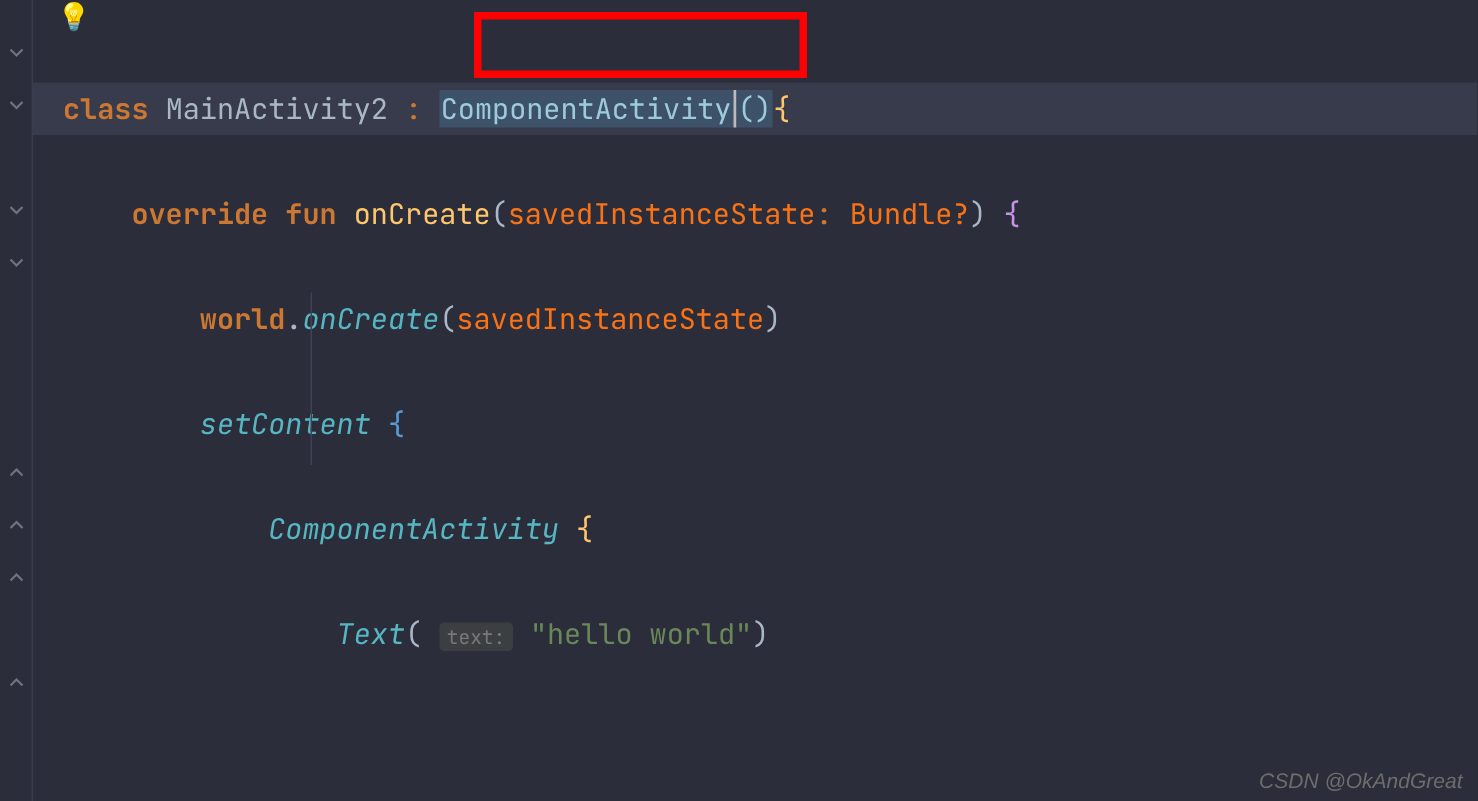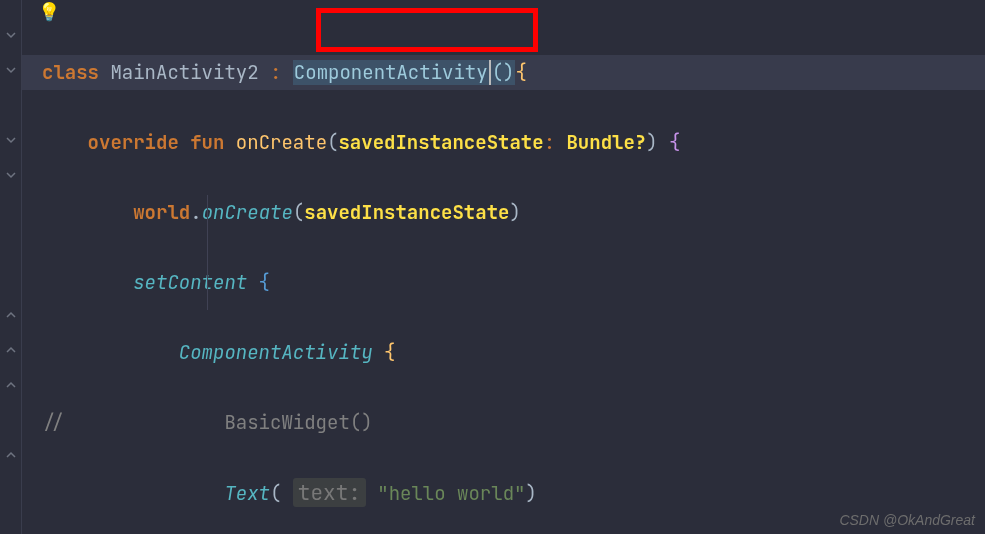--- a/index.html
+++ b/index.html
@@ -42,29 +42,29 @@
     white-space: pre;
     line-height: 35px;
   }
   .line { display: block; padding-left: 20px; height: 35px; }
   .line.highlight { background: #383b4c; }
   .kw-orange { color: #cc7832; font-weight: bold; }
   .fn-yellow { color: #ffc66d; }
   .fn-teal { color: #56b6c2; font-style: italic; }
   .class-name { color: #a9b7c6; }
   .type-highlight { background: #3d5268; color: #9ecbdc; padding: 0 1px; }
-  .param { color: #fde047; font-weight: bold; }
+  .param { color: #f97316; }
   .str { color: #6a8759; }
   .comment { color: #808080; }
   .brace-y { color: #ffc66d; }
   .brace-p { color: #c792ea; }
   .brace-b { color: #569cd6; }
   .paren { color: #a9b7c6; }
   .punct { color: #cc7832; }
-  .hint { color: #787878; background: #3c3f41; font-size: 21px; padding: 1px 5px; border-radius: 3px; }
+  .hint { color: #787878; background: #3c3f41; font-size: 13px; padding: 1px 5px; border-radius: 3px; }
   .caret { border-right: 2px solid #bbbbbb; }
   .highlight-box {
     position: absolute;
     border: 5px solid #ff0000;
     pointer-events: none;
   }
   .indent-guide {
     position: absolute;
     width: 1px;
     background: #404254;
@@ -111,21 +111,20 @@
 </div>
 
 <span class="bulb">💡</span>
 
 <div class="code-area">
 <span class="line highlight"><span class="kw-orange">class</span> <span class="class-name">MainActivity2</span><span class="punct"> : </span><span class="type-highlight">ComponentActivity</span><span class="caret"></span><span class="type-highlight">()</span><span class="brace-y">{</span></span>
 <span class="line">    <span class="kw-orange">override</span> <span class="kw-orange">fun</span> <span class="fn-yellow">onCreate</span><span class="paren">(</span><span class="param">savedInstanceState</span><span class="punct">: </span><span class="param">Bundle?</span><span class="paren">)</span><span class="brace-p"> {</span></span>
 <span class="line">        <span class="kw-orange">world</span><span>.</span><span class="fn-teal">onCreate</span><span class="paren">(</span><span class="param">savedInstanceState</span><span class="paren">)</span></span>
 <span class="line">        <span class="fn-teal">setContent</span><span class="brace-b"> {</span></span>
 <span class="line">            <span class="fn-teal">ComponentActivity</span><span class="brace-y"> {</span></span>
-<span class="line"><span class="comment">//</span>              <span class="comment">BasicWidget()</span></span>
 <span class="line">                <span class="fn-teal">Text</span><span class="paren">( </span><span class="hint">text:</span> <span class="str">"hello world"</span><span class="paren">)</span></span>
 
 
 
 
 
 </div>
 
 <div class="indent-guide" style="left:207px; top:195px; height:115px;"></div>
 

